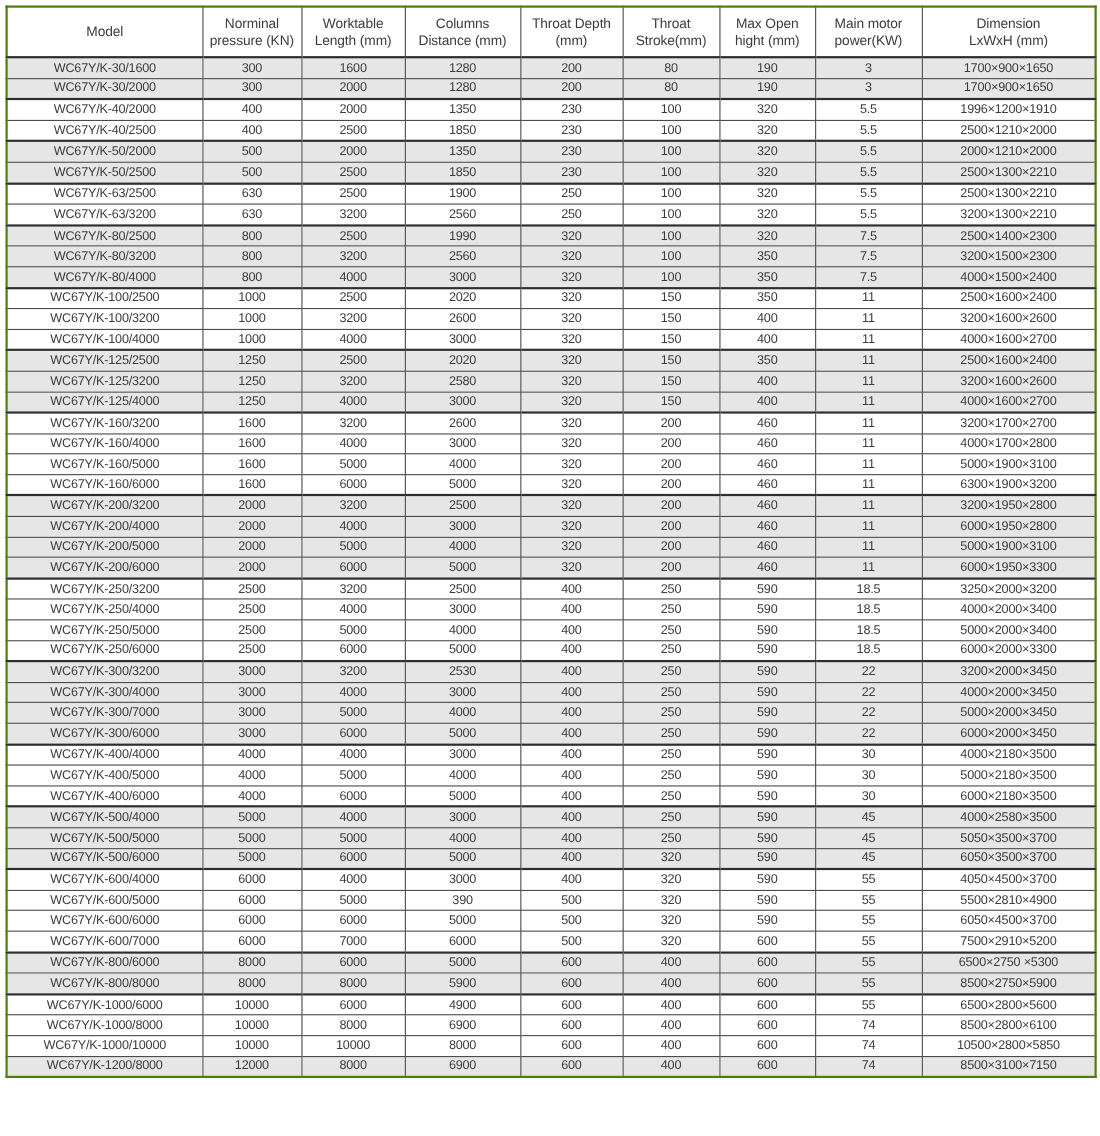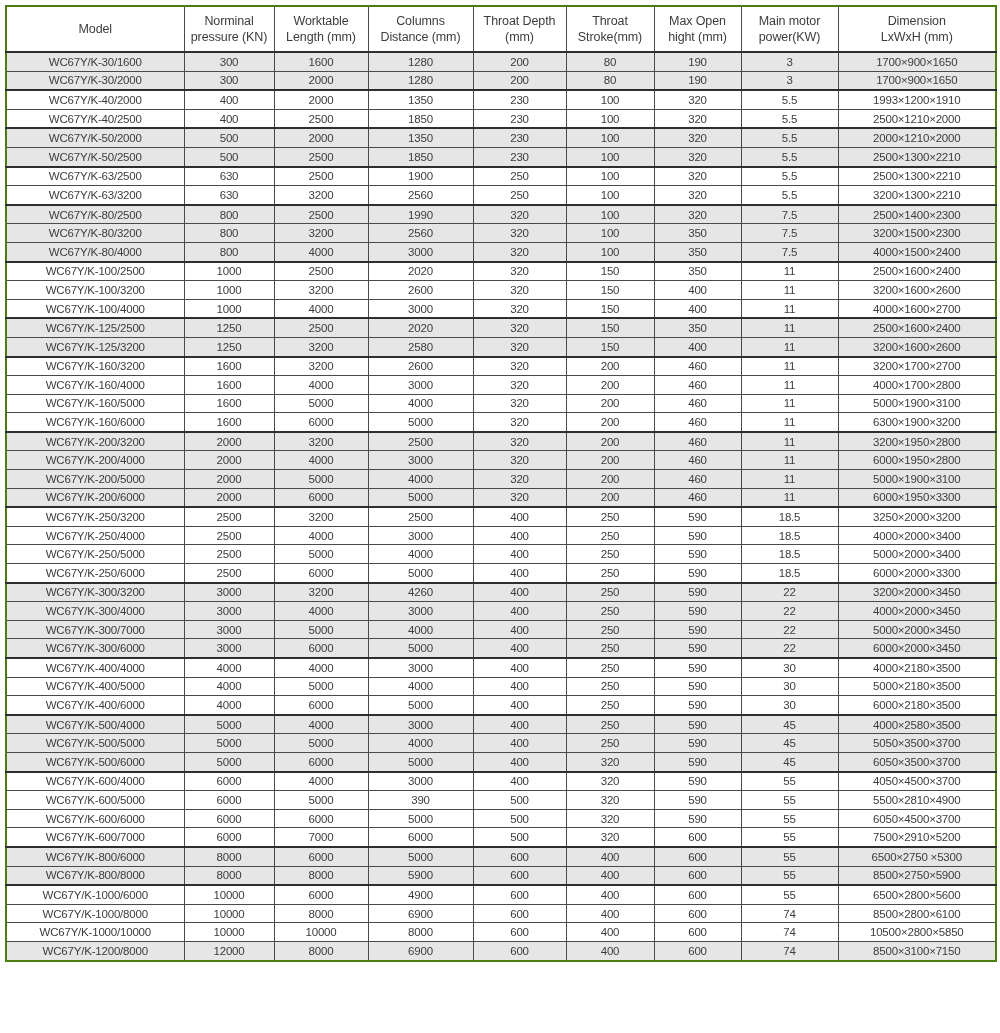--- a/index.html
+++ b/index.html
@@ -133,21 +133,21 @@
       </tr>
       <tr class="group-start">
         <td>WC67Y/K-40/2000</td>
         <td>400</td>
         <td>2000</td>
         <td>1350</td>
         <td>230</td>
         <td>100</td>
         <td>320</td>
         <td>5.5</td>
-        <td>1993×1200×1910</td>
+        <td>1996×1200×1910</td>
       </tr>
       <tr>
         <td>WC67Y/K-40/2500</td>
         <td>400</td>
         <td>2500</td>
         <td>1850</td>
         <td>230</td>
         <td>100</td>
         <td>320</td>
         <td>5.5</td>
@@ -278,20 +278,31 @@
         <td>WC67Y/K-125/3200</td>
         <td>1250</td>
         <td>3200</td>
         <td>2580</td>
         <td>320</td>
         <td>150</td>
         <td>400</td>
         <td>11</td>
         <td>3200×1600×2600</td>
       </tr>
+      <tr class="shaded">
+        <td>WC67Y/K-125/4000</td>
+        <td>1250</td>
+        <td>4000</td>
+        <td>3000</td>
+        <td>320</td>
+        <td>150</td>
+        <td>400</td>
+        <td>11</td>
+        <td>4000×1600×2700</td>
+      </tr>
       <tr class="group-start">
         <td>WC67Y/K-160/3200</td>
         <td>1600</td>
         <td>3200</td>
         <td>2600</td>
         <td>320</td>
         <td>200</td>
         <td>460</td>
         <td>11</td>
         <td>3200×1700×2700</td>
@@ -414,21 +425,21 @@
         <td>400</td>
         <td>250</td>
         <td>590</td>
         <td>18.5</td>
         <td>6000×2000×3300</td>
       </tr>
       <tr class="shaded group-start">
         <td>WC67Y/K-300/3200</td>
         <td>3000</td>
         <td>3200</td>
-        <td>4260</td>
+        <td>2530</td>
         <td>400</td>
         <td>250</td>
         <td>590</td>
         <td>22</td>
         <td>3200×2000×3450</td>
       </tr>
       <tr class="shaded">
         <td>WC67Y/K-300/4000</td>
         <td>3000</td>
         <td>4000</td>

